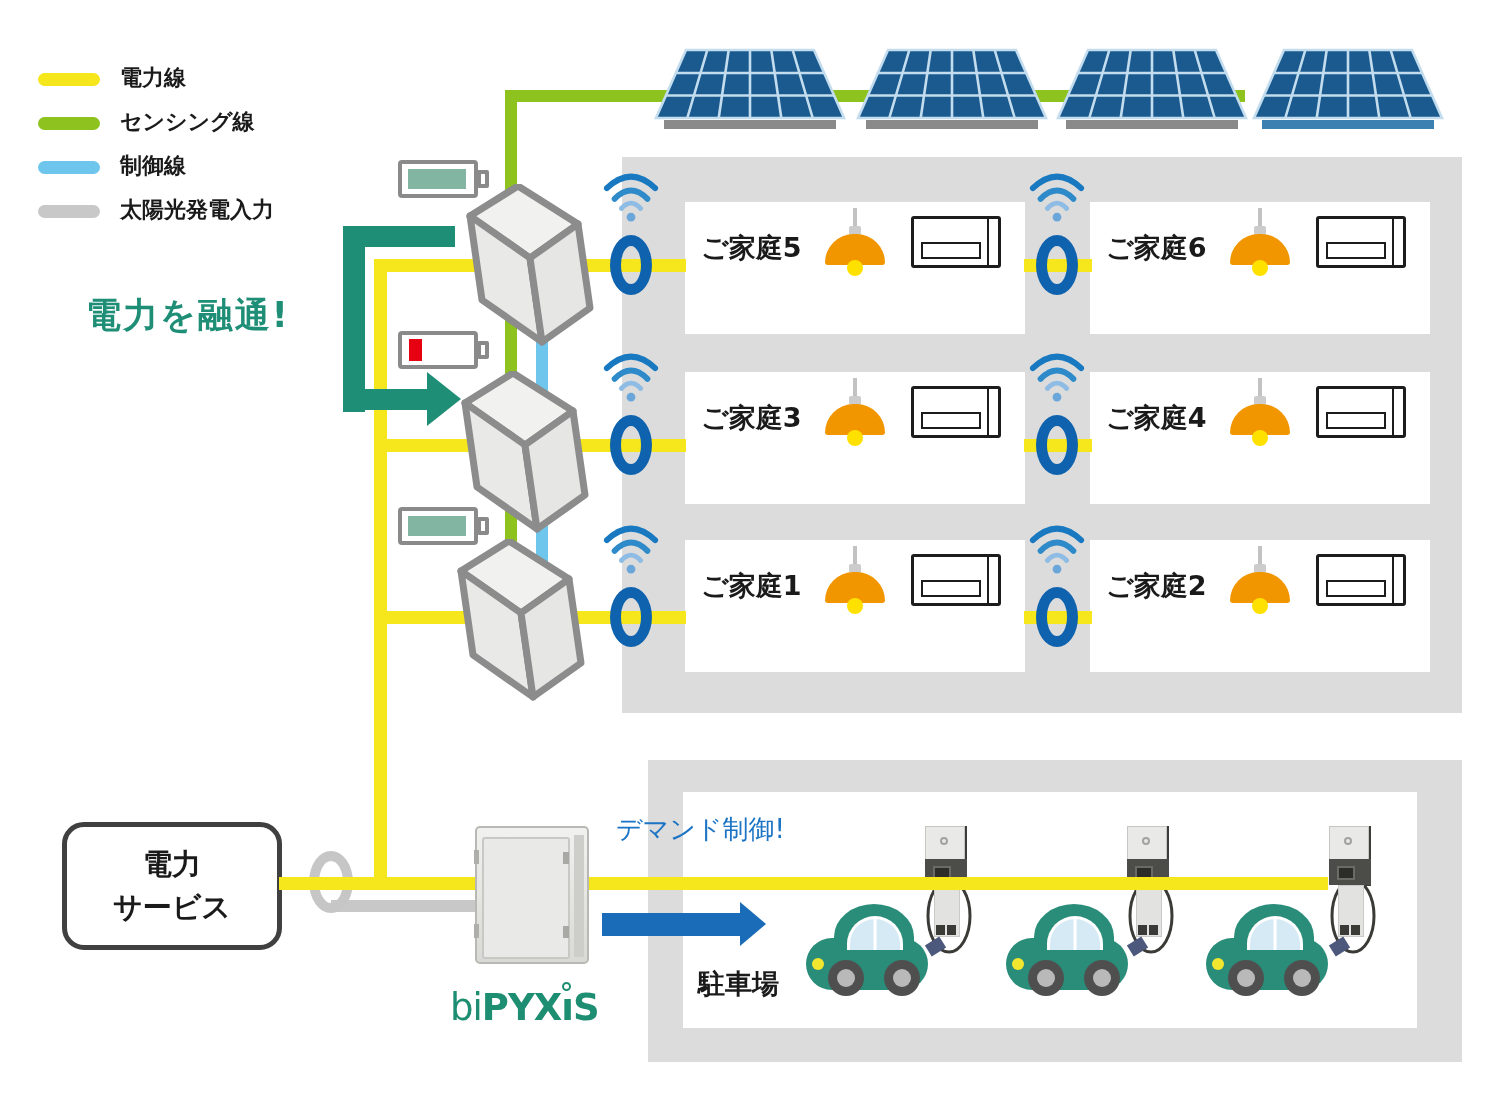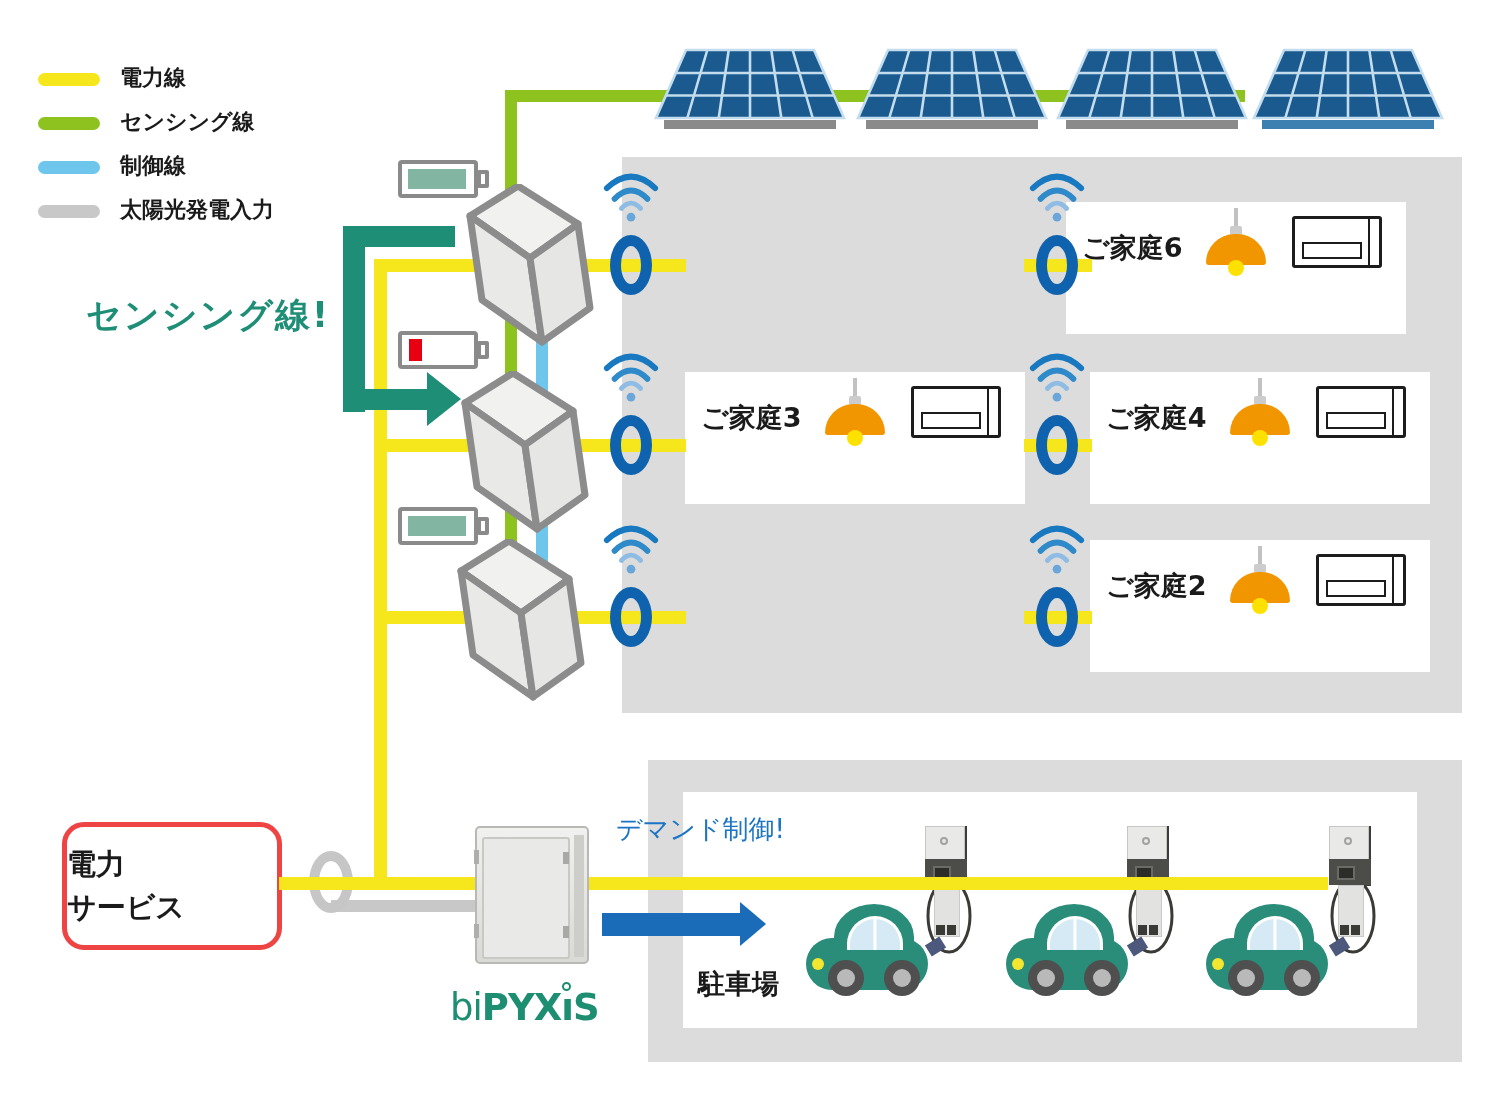--- a/index.html
+++ b/index.html
@@ -32,22 +32,22 @@
   
   .wifi{position:absolute;width:58px;height:58px;z-index:6;}
   .ring{position:absolute;width:42px;height:60px;border:11px solid #0f63ae;border-radius:50%;box-sizing:border-box;z-index:6;}
   .gray-ring{position:absolute;left:309px;top:851px;width:44px;height:62px;border:10px solid #c6c6c6;border-radius:50%;box-sizing:border-box;z-index:4;}
   
   .battery{position:absolute;width:80px;height:38px;background:#fff;border:4px solid #8a8a8a;border-radius:4px;box-sizing:border-box;z-index:5;}
   .bat-fill{position:absolute;left:6px;top:5px;width:58px;height:20px;background:#82b5a2;}
   .bat-low{position:absolute;left:7px;top:4px;width:13px;height:22px;background:#e60012;}
   .bat-tip{position:absolute;right:-15px;top:6px;width:12px;height:18px;background:#fff;border:4px solid #8a8a8a;border-radius:2px;box-sizing:border-box;}
   
-  .service-box{position:absolute;left:62px;top:822px;width:220px;height:128px;background:#fff;border:5px solid #ef4444;border-radius:22px;box-sizing:border-box;z-index:5;
-               display:flex;flex-direction:column;align-items:flex-start;justify-content:center;}
+  .service-box{position:absolute;left:62px;top:822px;width:220px;height:128px;background:#fff;border:5px solid #404040;border-radius:22px;box-sizing:border-box;z-index:5;
+               display:flex;flex-direction:column;align-items:center;justify-content:center;}
   .service-box div{font-size:29px;font-weight:800;color:#1a1a1a;line-height:43px;}
   
   .bipyxis-box{position:absolute;left:475px;top:826px;width:114px;height:138px;background:linear-gradient(180deg,#f1f1ef,#d9d9d5);border:2px solid #b8b8b4;border-radius:5px;box-sizing:border-box;z-index:7;}
   .bp-door{position:absolute;left:5px;top:9px;width:84px;height:118px;background:#e9e9e7;border:2px solid #c8c8c4;border-radius:3px;}
   .bp-strip{position:absolute;right:3px;top:7px;width:10px;height:122px;background:#cdcdc9;}
   .bp-hinge{position:absolute;left:-3px;width:5px;height:14px;background:#aeaeaa;}
   .bp-latch{position:absolute;right:-7px;width:6px;height:12px;background:#a8a8a4;}
   .logo{position:absolute;left:450px;top:986px;font-size:37px;color:#1e8e72;z-index:8;letter-spacing:-1px;white-space:nowrap;}
   .logo .lt{font-weight:500;}
   .logo .bd{font-weight:800;}
@@ -90,21 +90,21 @@
     <div class="swatch" style="top:73px;background:#f5e71c;"></div>
     <div class="legend-label" style="top:66px;">電力線</div>
     <div class="swatch" style="top:117px;background:#8dc21f;"></div>
     <div class="legend-label" style="top:110px;">センシング線</div>
     <div class="swatch" style="top:161px;background:#6ec6ec;"></div>
     <div class="legend-label" style="top:154px;">制御線</div>
     <div class="swatch" style="top:205px;background:#c8c8c8;"></div>
     <div class="legend-label" style="top:198px;">太陽光発電入力</div>
   </div>
 
-  <div class="power-share">センシング線!</div>
+  <div class="power-share">電力を融通!</div>
 
   <div class="gray-panel" style="left:622px;top:157px;width:840px;height:556px;"></div>
   <div class="gray-panel" style="left:648px;top:760px;width:814px;height:302px;"></div>
   <div class="white-card" style="left:683px;top:792px;width:734px;height:236px;"></div>
 
   <div class="line z2" style="left:505px;top:90px;width:740px;height:12px;background:#8dc21f;"></div>
   <div class="line z2" style="left:505px;top:90px;width:12px;height:472px;background:#8dc21f;"></div>
 
   <div class="line z2" style="left:536px;top:342px;width:12px;height:224px;background:#6ec6ec;"></div>
 
@@ -199,21 +199,34 @@
     </g>
   </svg>
   <svg class="abs z5" style="left:457px;top:539px;" width="130" height="166" viewBox="0 0 130 166">
     <g stroke="#8c8c8c" stroke-width="7" stroke-linejoin="round">
       <polygon points="4,32 52,2 112,40 64,74" fill="#f1f1f0"></polygon>
       <polygon points="4,32 64,74 76,158 16,116" fill="#e9e9e8"></polygon>
       <polygon points="64,74 112,40 124,124 76,158" fill="#e6e6e5"></polygon>
     </g>
   </svg>
 
-  <div class="white-card home-card" style="left:1066px;top:202px;">
+  <div class="white-card home-card" style="left:685px;top:202px;">
+    <div class="home-label">ご家庭5</div>
+    <div class="lamp">
+        <div class="lamp-cord"></div>
+        <div class="lamp-cap"></div>
+        <div class="lamp-dome"></div>
+        <div class="lamp-bulb"></div>
+      </div>
+    <div class="ac">
+        <div class="ac-vent"></div>
+        <div class="ac-side"></div>
+      </div>
+  </div>
+  <div class="white-card home-card" style="left:1090px;top:202px;">
     <div class="home-label">ご家庭6</div>
     <div class="lamp">
         <div class="lamp-cord"></div>
         <div class="lamp-cap"></div>
         <div class="lamp-dome"></div>
         <div class="lamp-bulb"></div>
       </div>
     <div class="ac">
         <div class="ac-vent"></div>
         <div class="ac-side"></div>
@@ -227,20 +240,33 @@
         <div class="lamp-dome"></div>
         <div class="lamp-bulb"></div>
       </div>
     <div class="ac">
         <div class="ac-vent"></div>
         <div class="ac-side"></div>
       </div>
   </div>
   <div class="white-card home-card" style="left:1090px;top:372px;">
     <div class="home-label">ご家庭4</div>
+    <div class="lamp">
+        <div class="lamp-cord"></div>
+        <div class="lamp-cap"></div>
+        <div class="lamp-dome"></div>
+        <div class="lamp-bulb"></div>
+      </div>
+    <div class="ac">
+        <div class="ac-vent"></div>
+        <div class="ac-side"></div>
+      </div>
+  </div>
+  <div class="white-card home-card" style="left:685px;top:540px;">
+    <div class="home-label">ご家庭1</div>
     <div class="lamp">
         <div class="lamp-cord"></div>
         <div class="lamp-cap"></div>
         <div class="lamp-dome"></div>
         <div class="lamp-bulb"></div>
       </div>
     <div class="ac">
         <div class="ac-vent"></div>
         <div class="ac-side"></div>
       </div>

